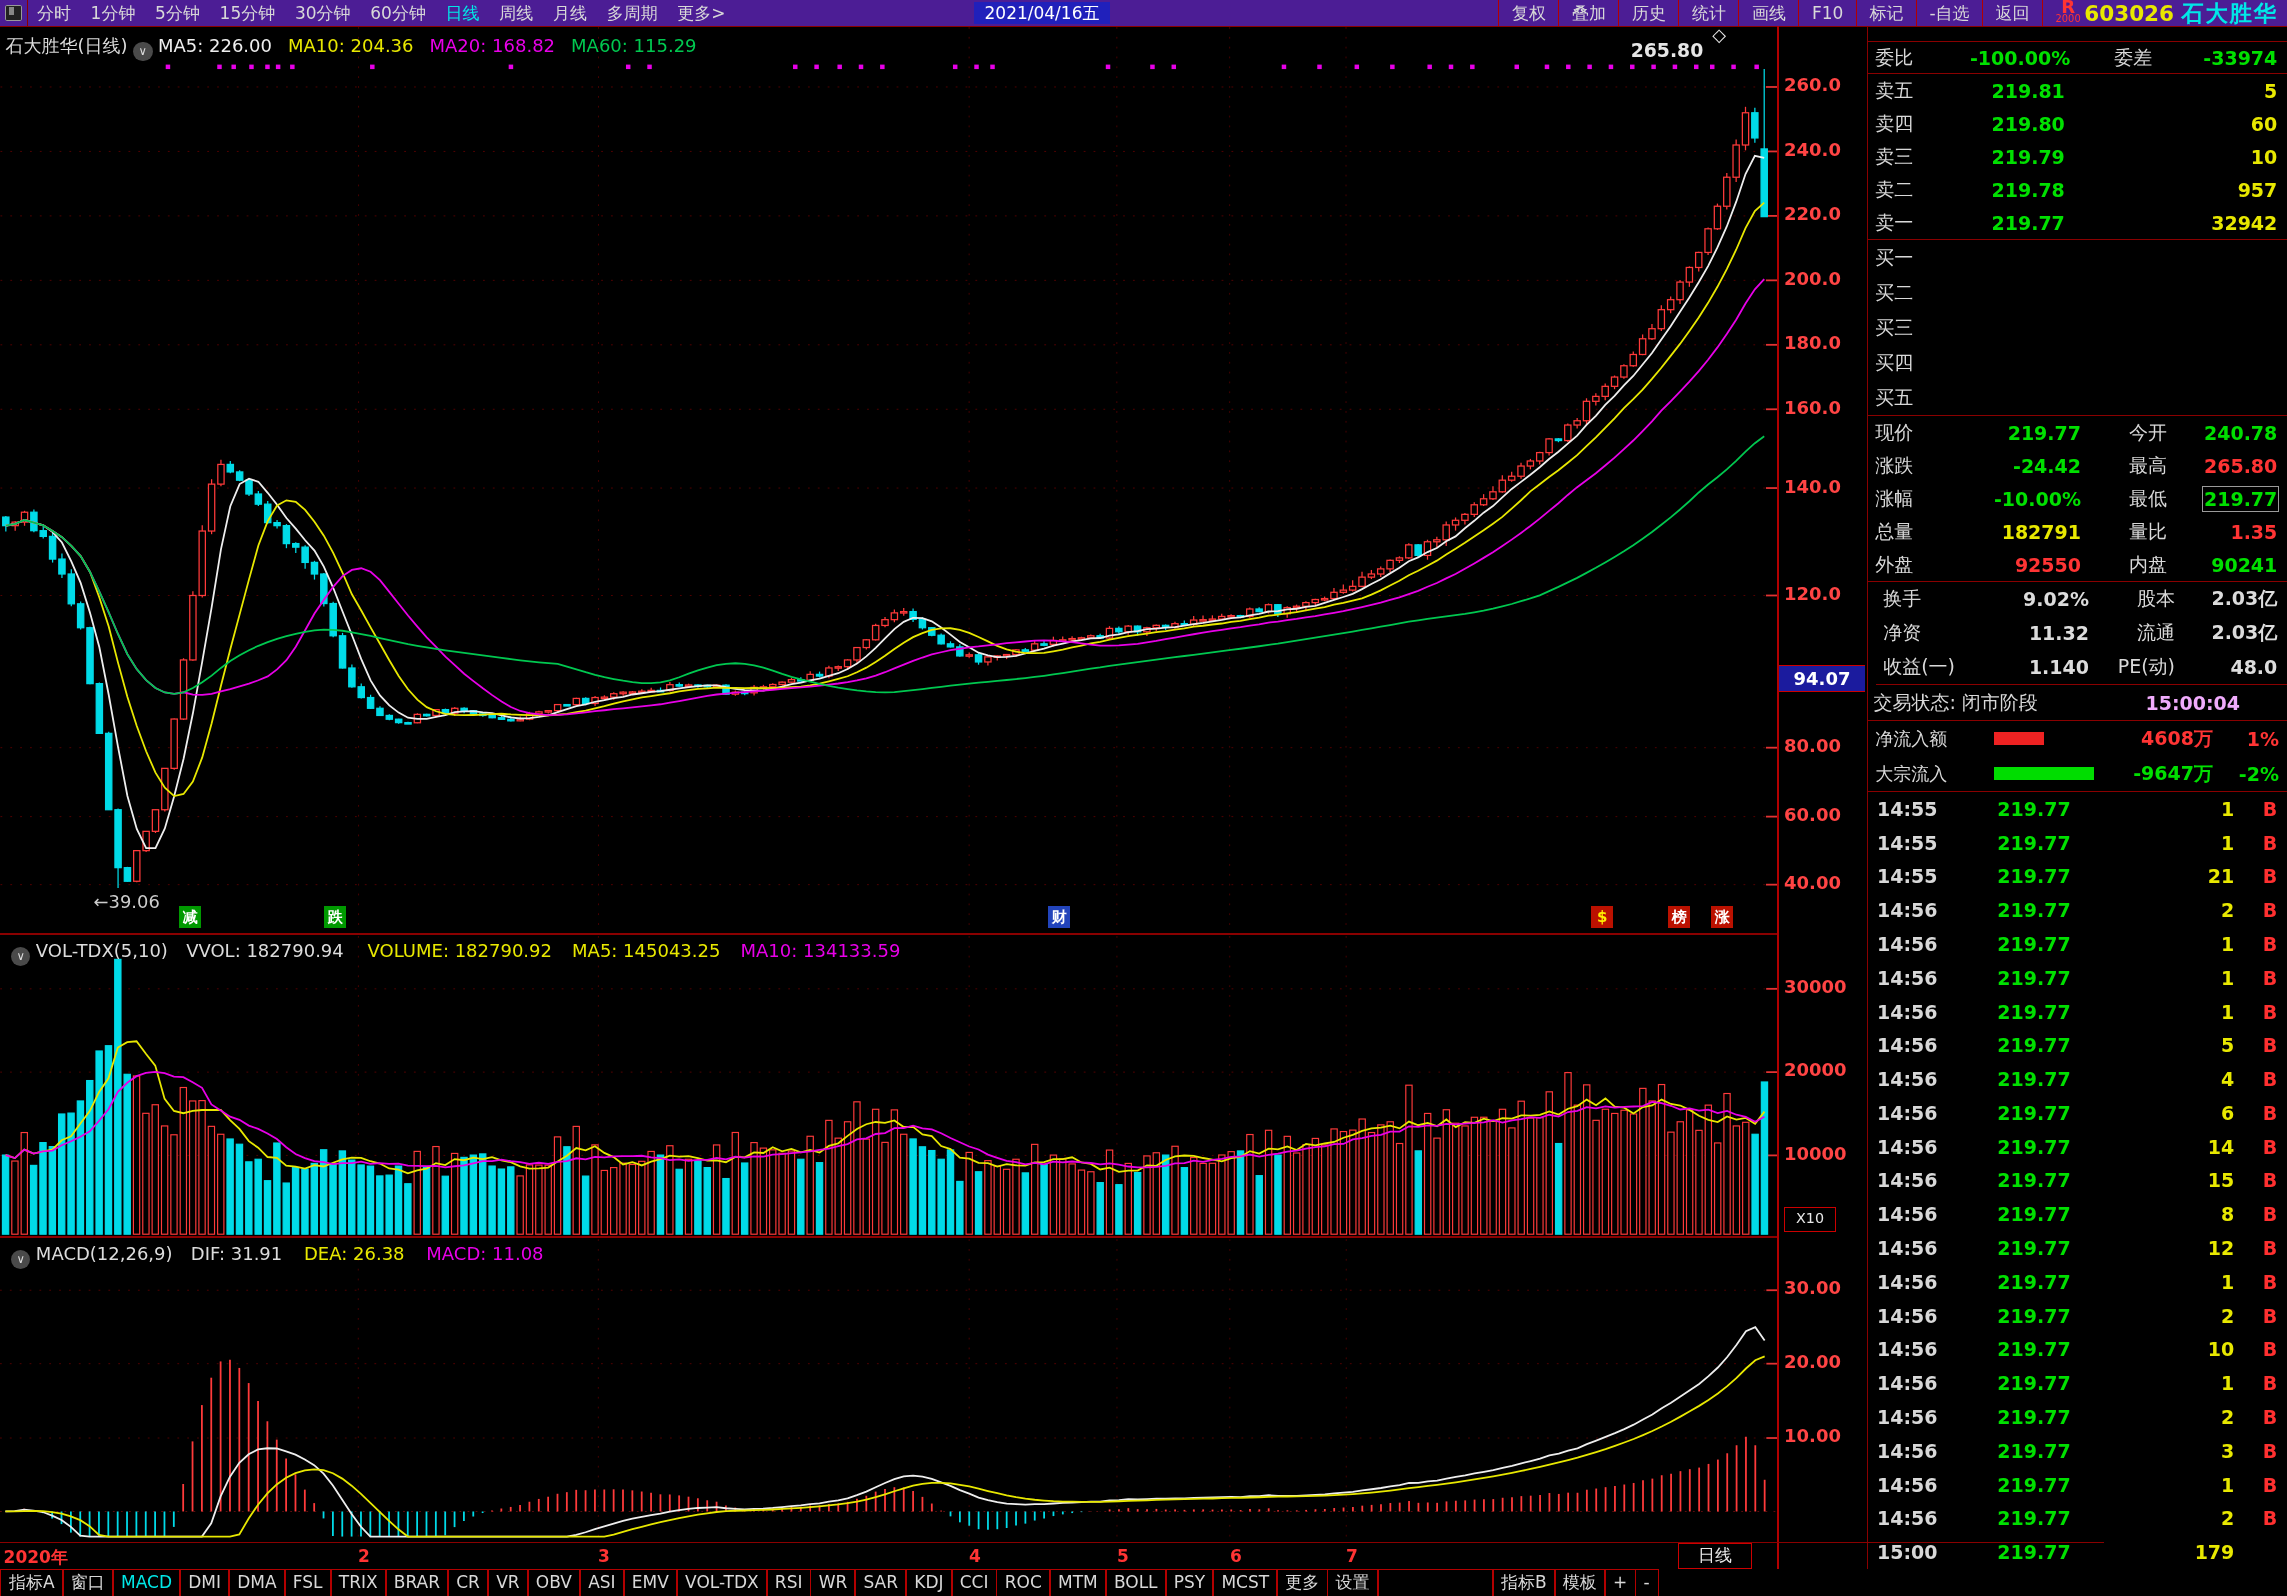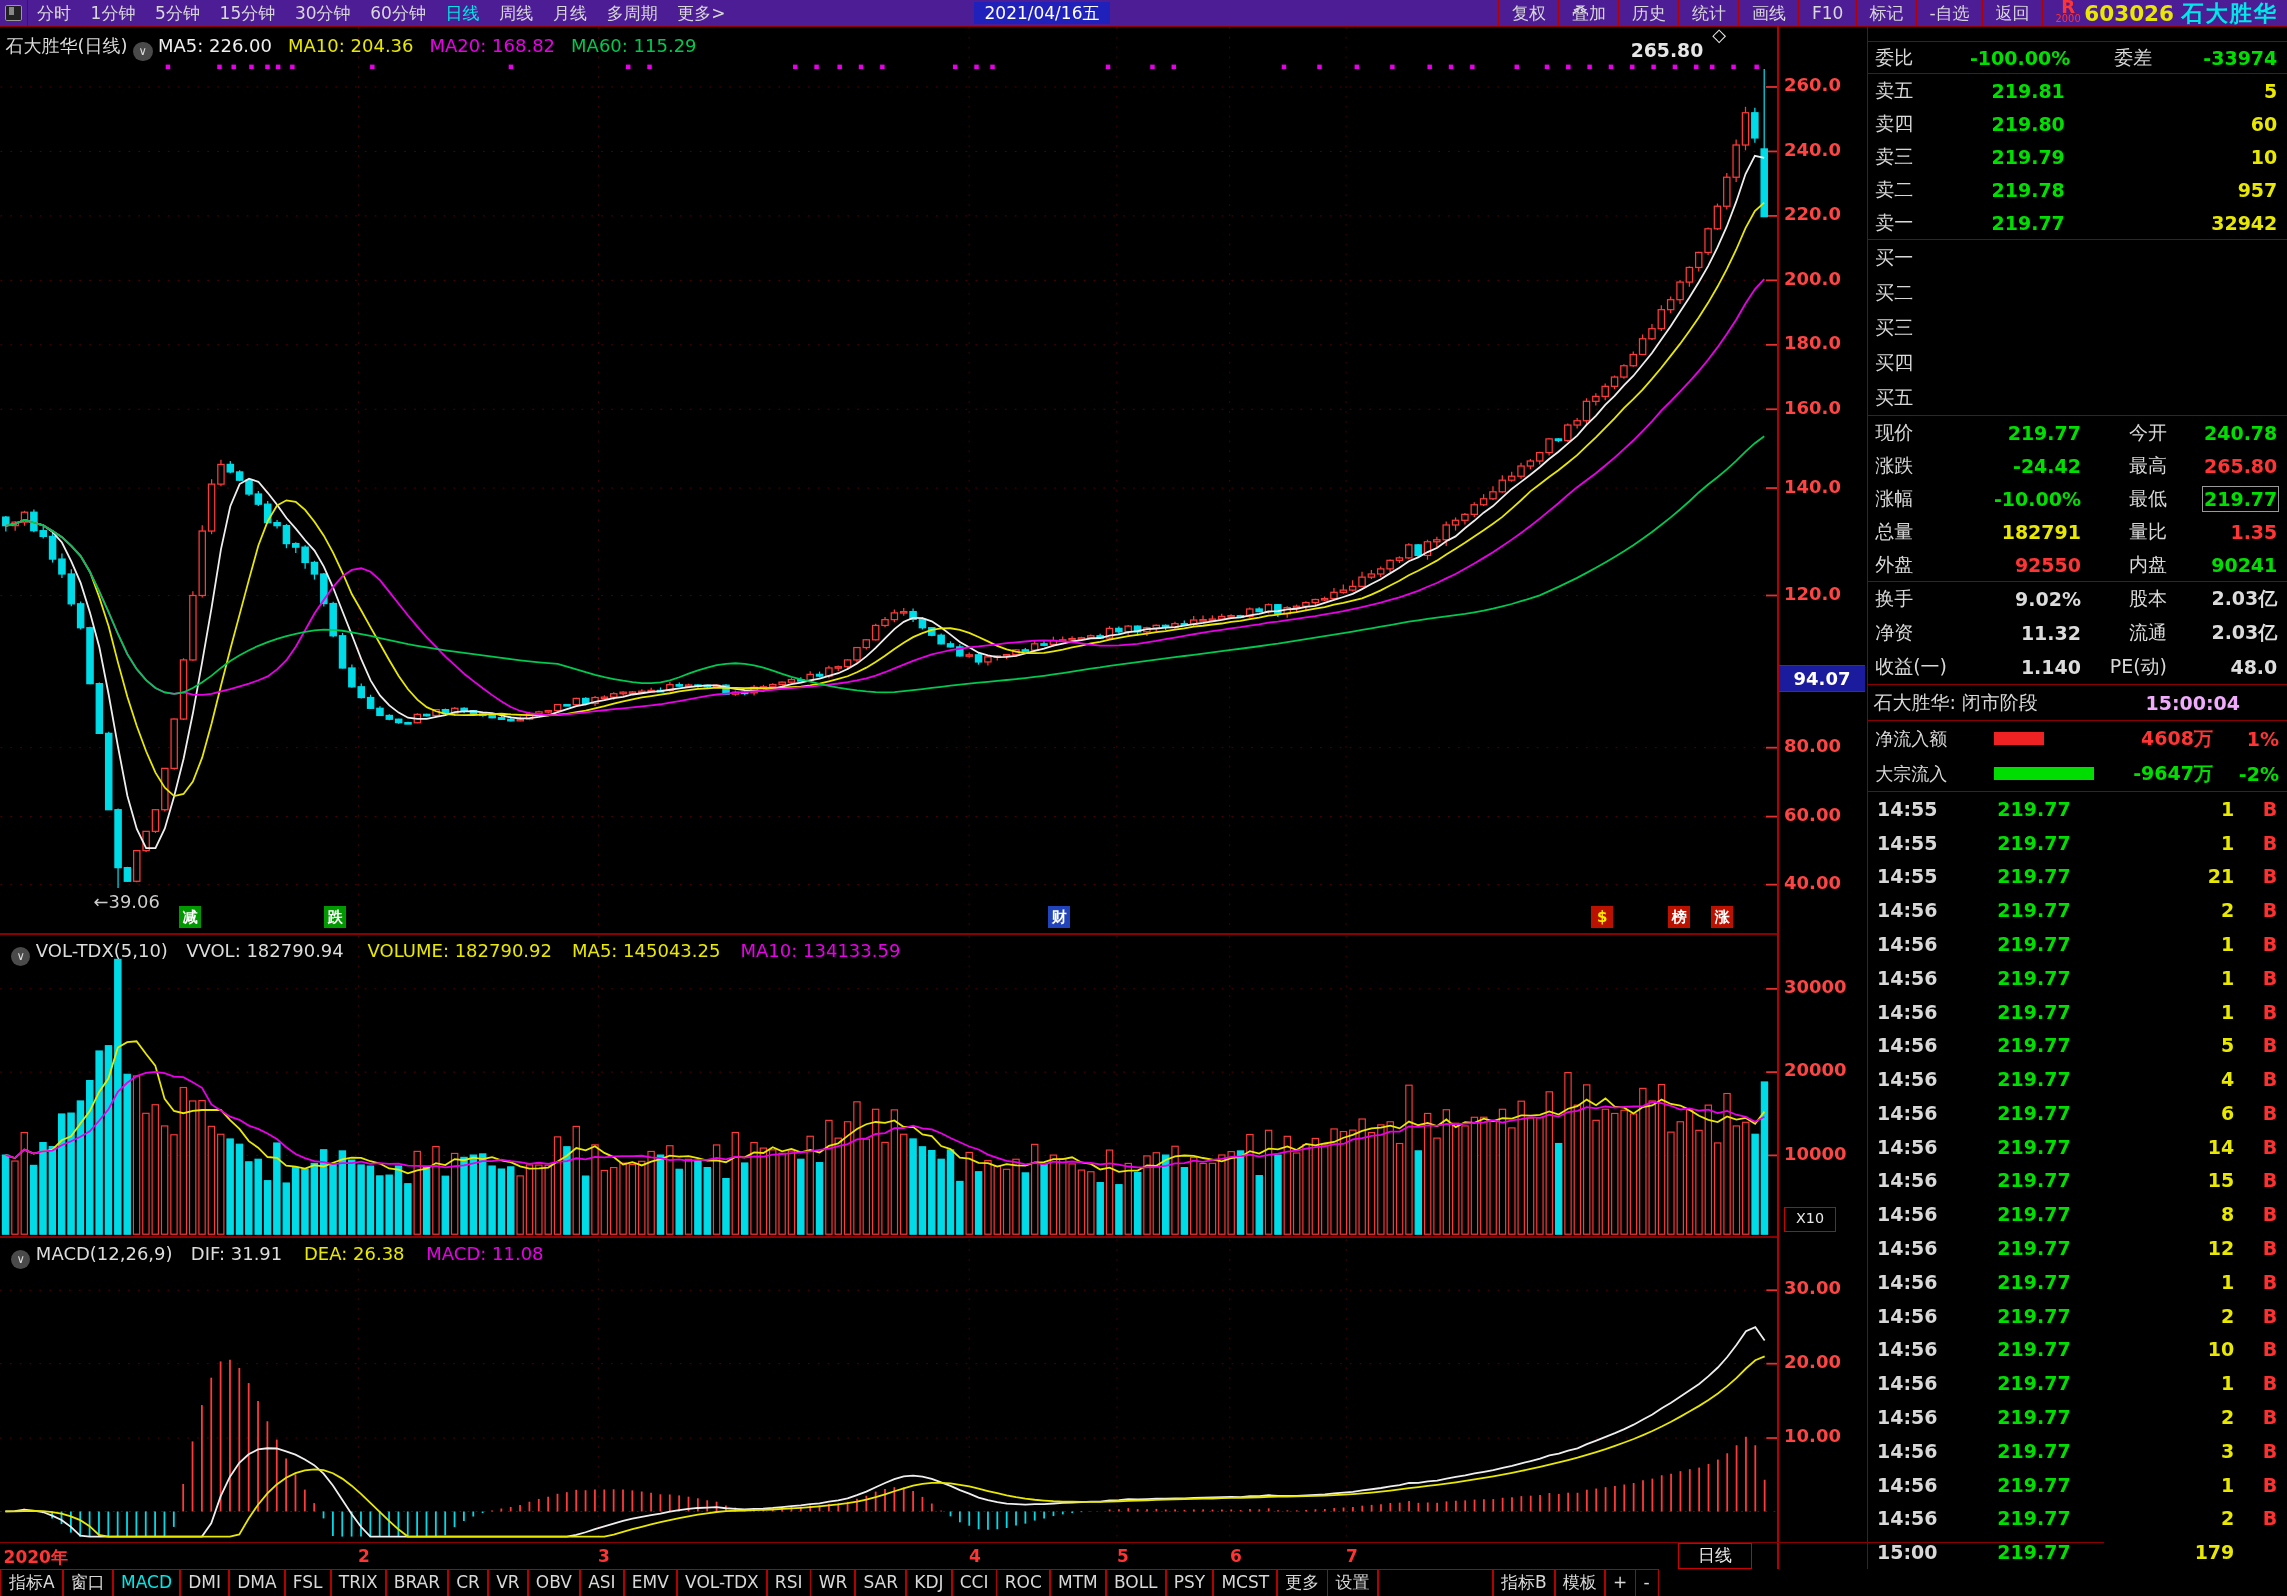--- a/index.html
+++ b/index.html
@@ -74,21 +74,21 @@
   #asks{border-bottom:1.8px solid #8a0000;}
   #bids{border-bottom:1.8px solid #8a0000;}
   #bids .ob-row{height:35px;}
   .q-row{height:33px;display:grid;grid-template-columns:86px 127px 86px 1fr;align-items:center;}
   .q-row .l1{padding-left:7.2px;}
   .q-row .v1{text-align:right;}
   .q-row .l2{text-align:right;}
   .q-row .v2{text-align:right;padding-right:10.7px;}
   .v-box{outline:0.9px solid #9a9a9a;outline-offset:1.8px;}
   #quote1{border-bottom:1.8px solid #8a0000;}
-  #quote2{border-bottom:1.8px solid #8a0000;}
+  #quote2{border-bottom:1.8px solid #8a0000;margin-left:8px;}
   #quote2 .q-row{height:34px;}
   #status-row{height:35px;display:flex;align-items:center;border-bottom:1.8px solid #8a0000;}
   #status-row .lab{padding-left:5.4px;color:#d8d8d8;white-space:pre;}
   #status-row .tm{margin-left:auto;margin-right:48px;font-weight:bold;color:#f0abfc;}
   #flows{border-bottom:1.8px solid #8a0000;}
   .flow-row{height:35px;display:flex;align-items:center;}
   .flow-row .lab{padding-left:7.2px;width:115px;color:#d8d8d8;font-size:18px;}
   .flow-bar{height:12.5px;margin-left:3.6px;}
   .flow-val{flex:1;text-align:right;font-weight:bold;}
   .flow-pct{width:66px;text-align:right;padding-right:9px;font-weight:bold;}
@@ -1212,21 +1212,21 @@
         <span class="v2 num" style="color: rgb(220, 220, 220);">2.03亿</span>
       </div>
       <div class="q-row">
         <span class="l1 rp-label">收益(一)</span>
         <span class="v1 num" style="color: rgb(220, 220, 220);">1.140</span>
         <span class="l2 rp-label">PE(动)</span>
         <span class="v2 num" style="color: rgb(220, 220, 220);">48.0</span>
       </div>
     </div>
   <div id="status-row">
-    <span class="lab"><span>石大胜华: </span><span>闭市阶段</span></span>
+    <span class="lab"><span>交易状态: </span><span>闭市阶段</span></span>
     <span class="tm">15:00:04</span>
   </div>
   <div id="flows">
       <div class="flow-row">
         <span class="lab">净流入额</span>
         <span class="flow-bar" style="width: 50px; background: rgb(238, 34, 34);"></span>
         <span class="flow-val" style="color: rgb(255, 52, 52);">4608万</span>
         <span class="flow-pct" style="color: rgb(255, 52, 52);">1%</span>
       </div>
       <div class="flow-row">

